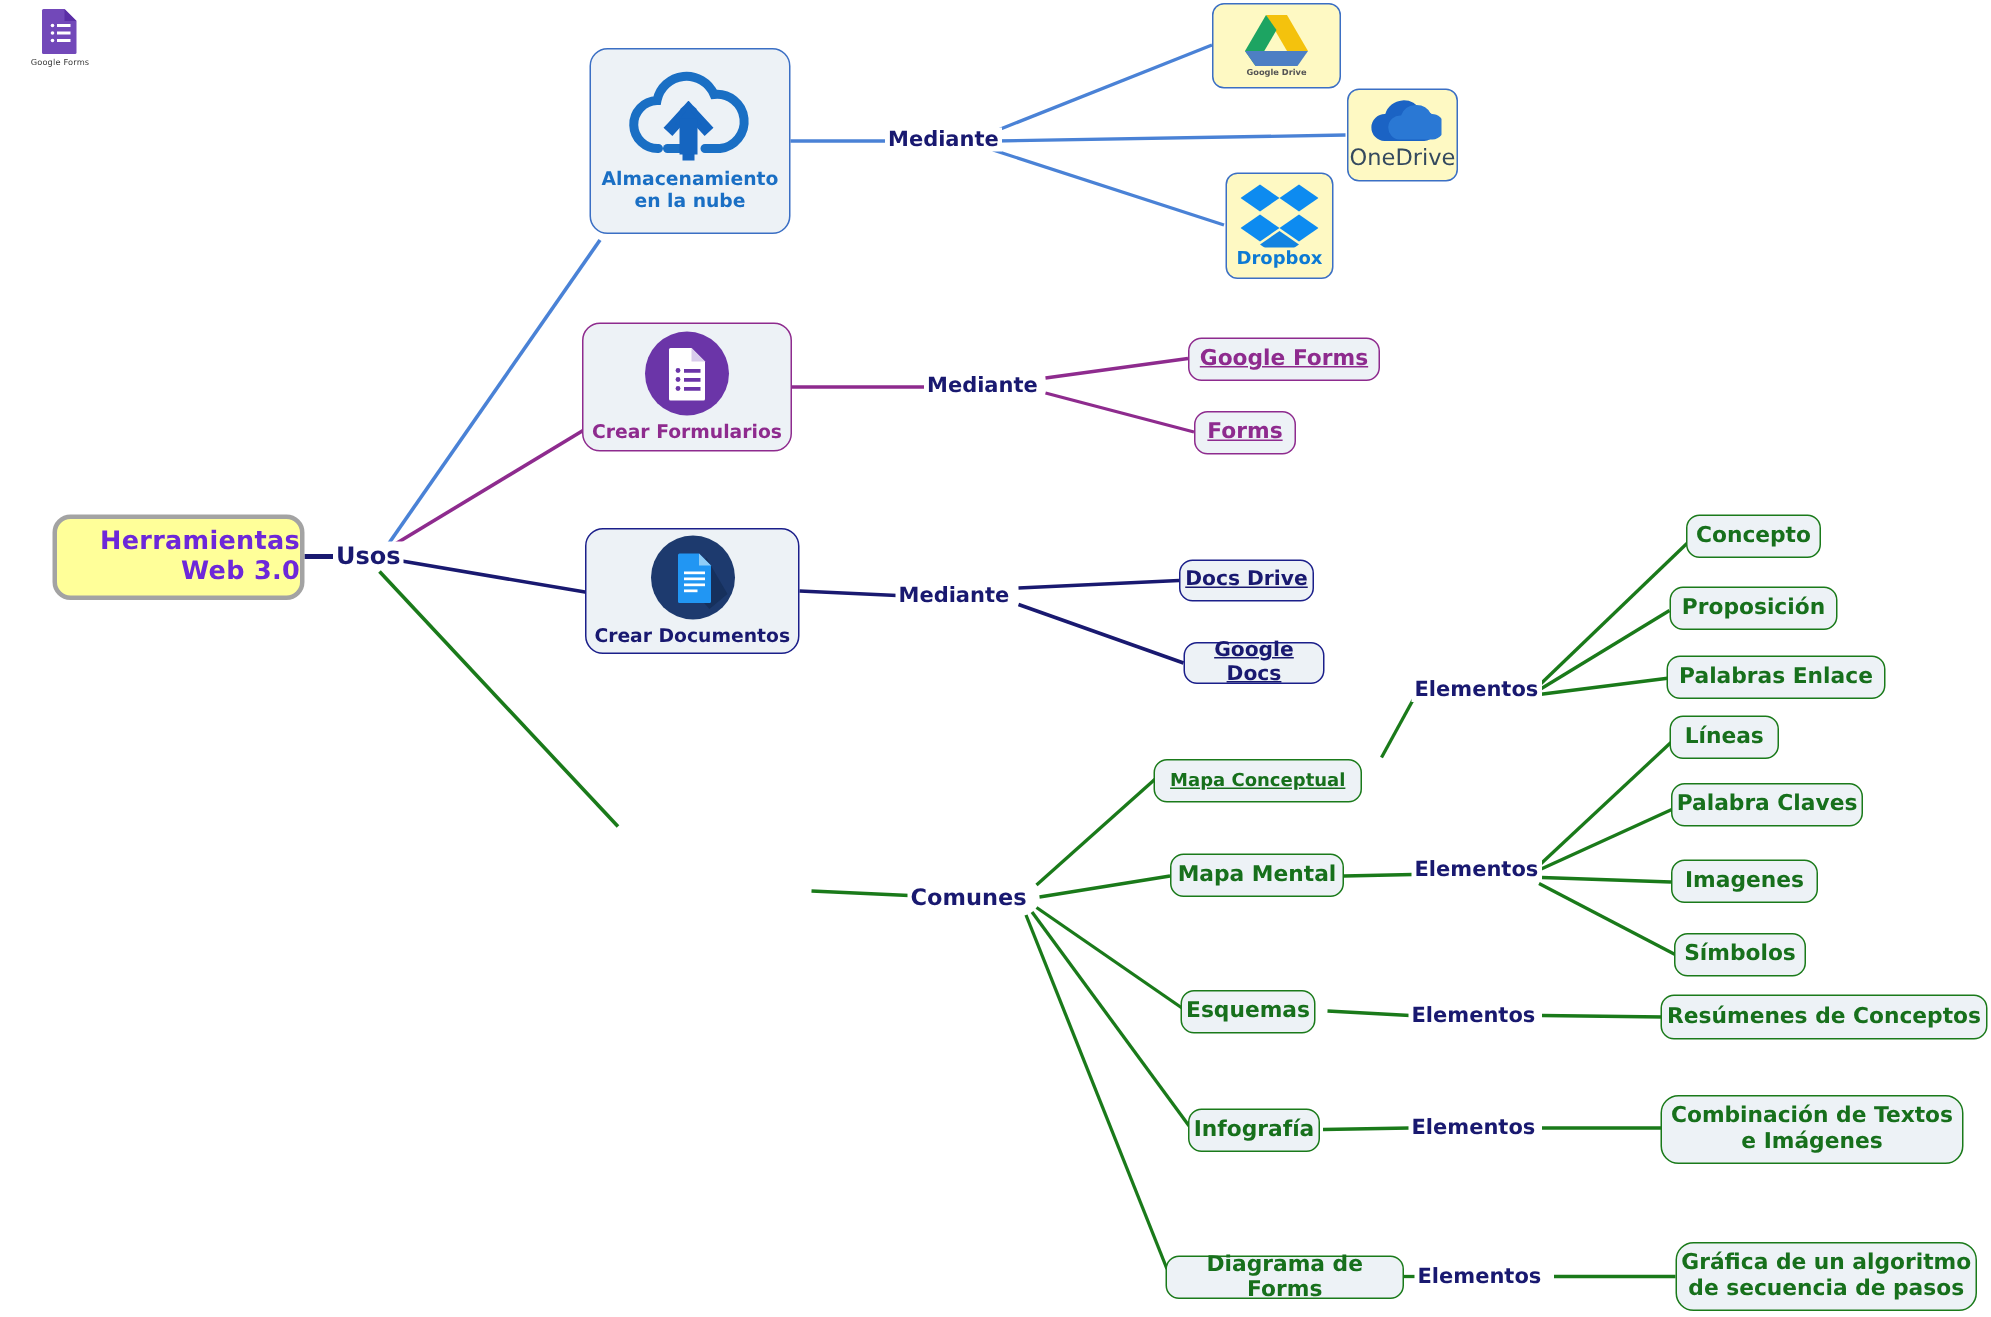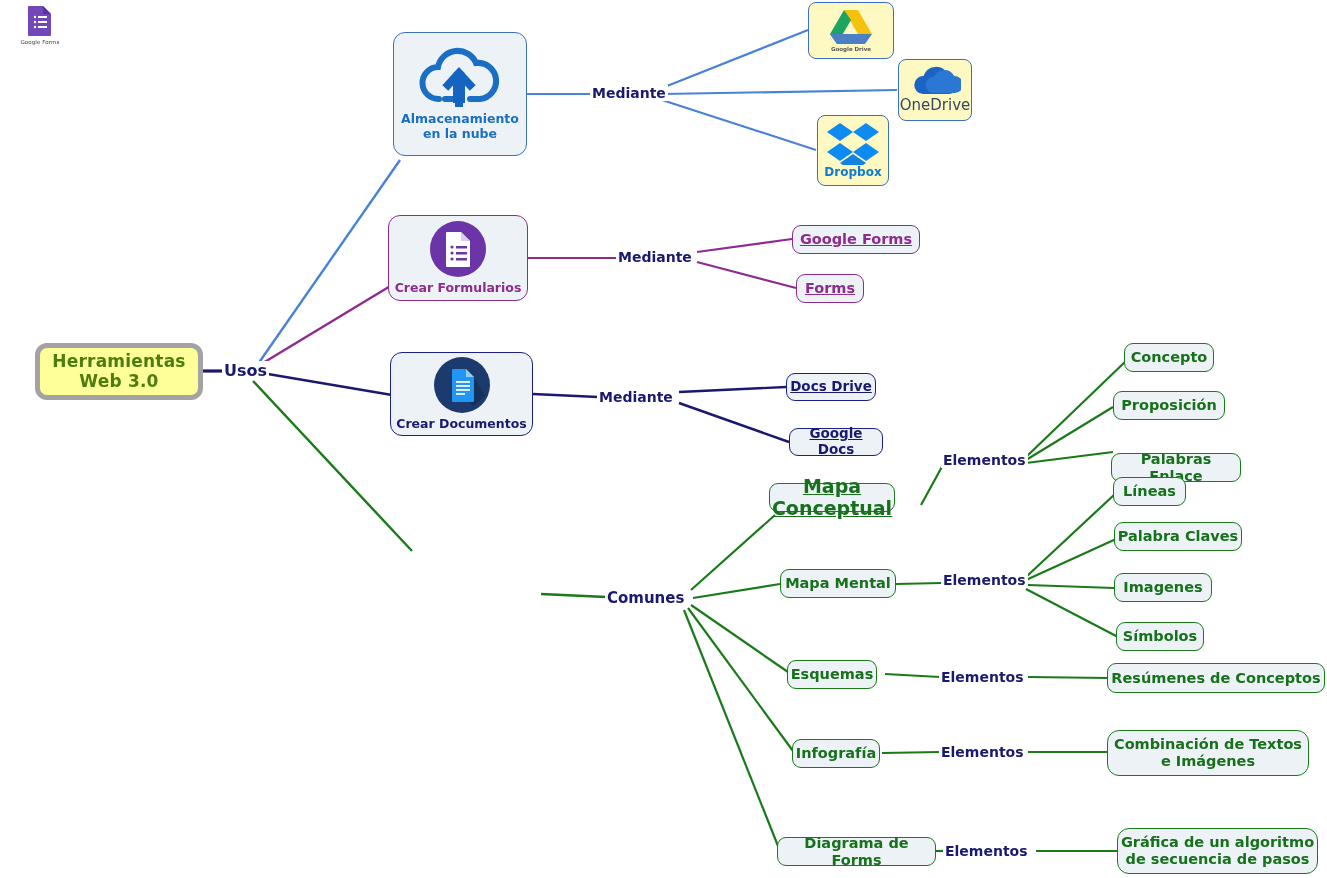--- a/index.html
+++ b/index.html
@@ -11,22 +11,22 @@
   .node{position:absolute;box-sizing:border-box;display:flex;align-items:center;
         justify-content:center;text-align:center;border-radius:9px;
         background:#edf2f6;font-weight:bold;line-height:1.15;}
 
   
   .hub{position:absolute;font-weight:bold;color:#191970;background:#ffffff;
        padding:0 2px;white-space:nowrap;display:flex;align-items:center;
        justify-content:center;}
 
   
-  .root{background:#ffff99;border:5px solid #a3a3a3;border-radius:12px;
-        color:#4d7c0f;font-size:17px;letter-spacing:.2px;}
+  .root{background:#ffff99;border:3px solid #a3a3a3;border-radius:12px;
+        color:#6d28d9;font-size:17px;letter-spacing:.2px;align-items:flex-end;}
 
   
   .blue  {border:1.6px solid #3b6fc4;color:#1a6fc4;}
   .purple{border:1.6px solid #8e2b8e;color:#8e2b8e;}
   .navy  {border:1.6px solid #1b1f8a;color:#191970;}
   .green {border:1.6px solid #1a7a1a;color:#17701c;}
   .white {background:#fef9c3;}
   .u{text-decoration:underline;}
 
   .bigbox{border-radius:12px;flex-direction:column;}
@@ -221,21 +221,21 @@
 
   <div class="node navy u" style="left:786px;top:373px;width:90px;height:28px;font-size:13.5px;">
     <span>Docs Drive</span>
   </div>
 
   <div class="node navy u" style="left:789px;top:428px;width:94px;height:28px;font-size:13.5px;">
     <span>Google Docs</span>
   </div>
 
 
-  <div class="node green u" style="left:769px;top:483px;width:126px;height:29px;font-size:19px;">
+  <div class="node green u" style="left:769px;top:506px;width:139px;height:29px;font-size:12px;">
     <span>Mapa Conceptual</span>
   </div>
 
   <div class="node green" style="left:780px;top:569px;width:116px;height:29px;font-size:14.5px;">
     <span>Mapa Mental</span>
   </div>
 
   <div class="node green" style="left:787px;top:660px;width:90px;height:29px;font-size:14.5px;">
     <span>Esquemas</span>
   </div>
@@ -247,21 +247,21 @@
   <div class="node green" style="left:777px;top:837px;width:159px;height:29px;font-size:14.5px;">
     <span>Diagrama de Forms</span>
   </div>
 
   <div class="node green" style="left:1124px;top:343px;width:90px;height:29px;font-size:14.5px;">
     <span>Concepto</span>
   </div>
   <div class="node green" style="left:1113px;top:391px;width:112px;height:29px;font-size:14.5px;">
     <span>Proposición</span>
   </div>
-  <div class="node green" style="left:1111px;top:437px;width:130px;height:29px;font-size:14.5px;margin-top:16px;">
+  <div class="node green" style="left:1111px;top:437px;width:146px;height:29px;font-size:14.5px;">
     <span>Palabras Enlace</span>
   </div>
 
   <div class="node green" style="left:1113px;top:477px;width:73px;height:29px;font-size:14.5px;">
     <span>Líneas</span>
   </div>
   <div class="node green" style="left:1114px;top:522px;width:128px;height:29px;font-size:14.5px;">
     <span>Palabra Claves</span>
   </div>
   <div class="node green" style="left:1114px;top:573px;width:98px;height:29px;font-size:14.5px;">

